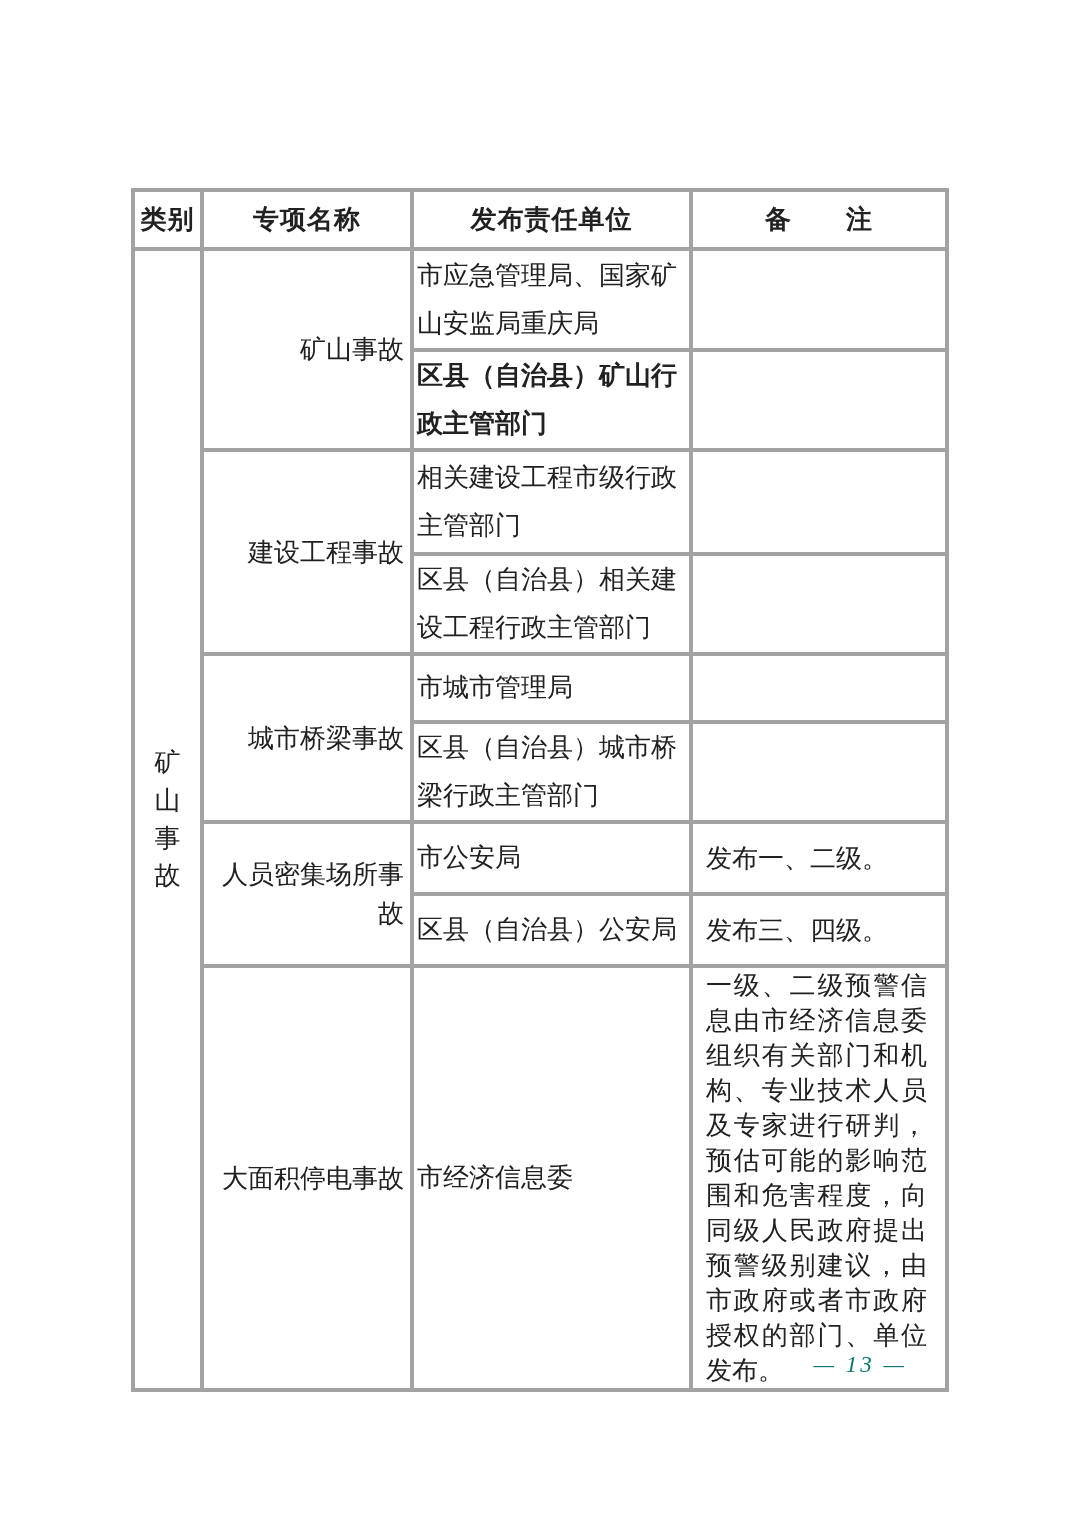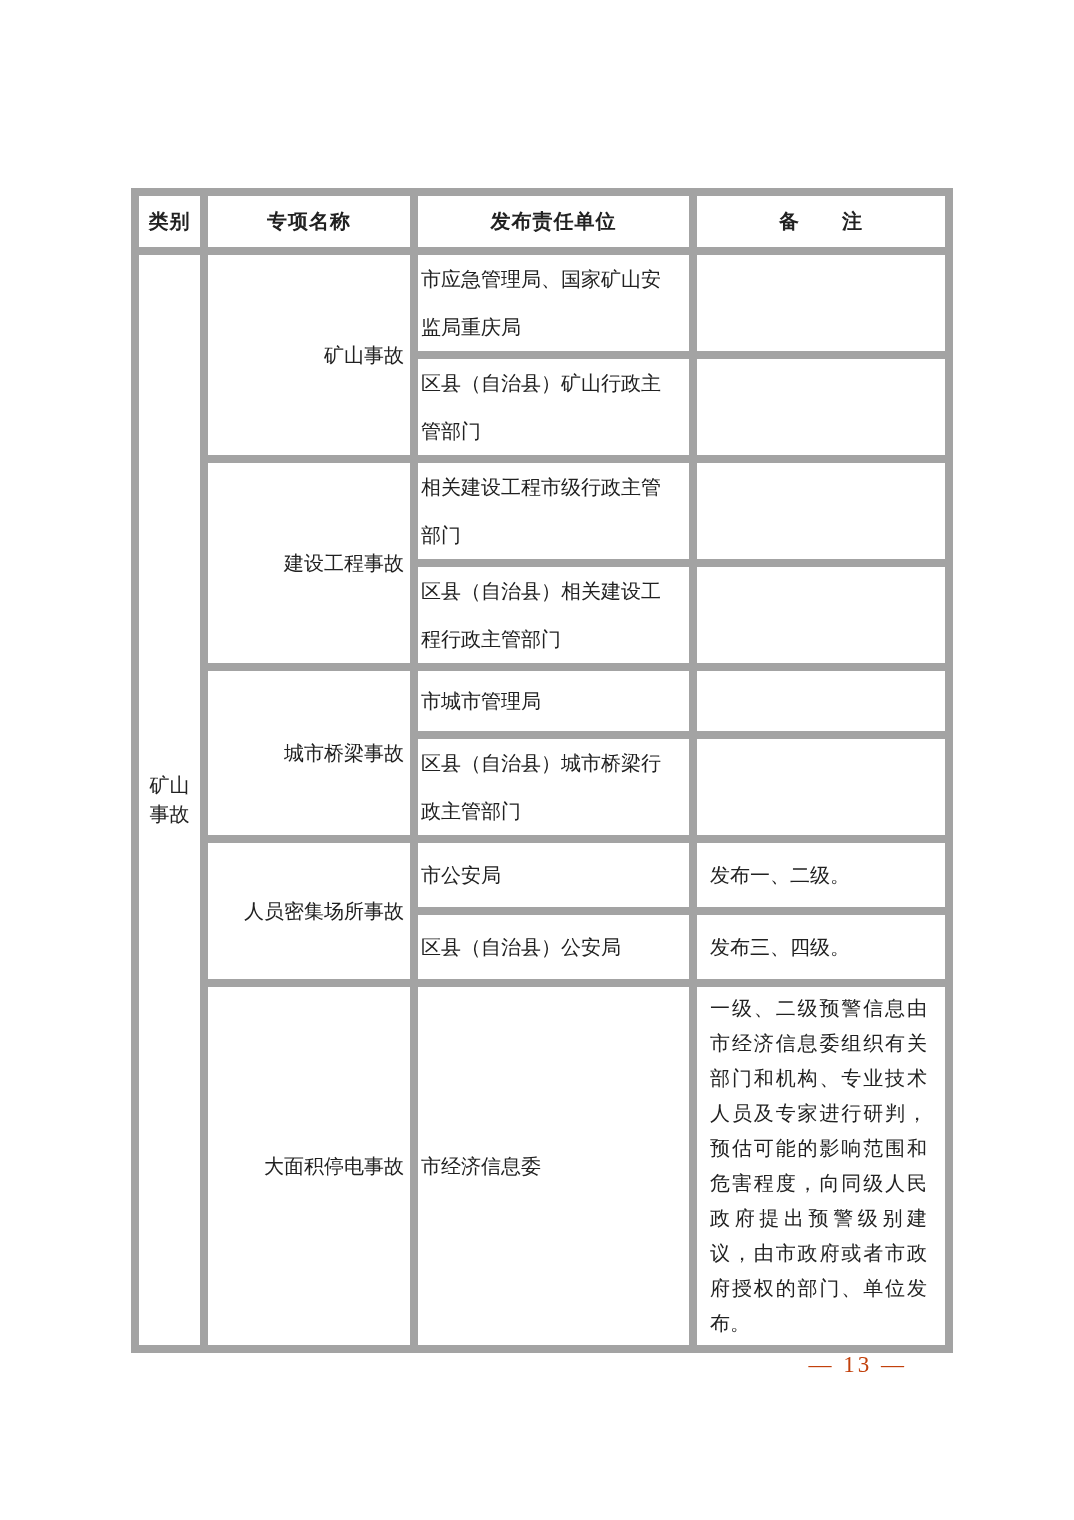--- a/index.html
+++ b/index.html
@@ -28,22 +28,22 @@
     border-collapse: collapse;
     table-layout: fixed;
   }
   .main-table col.c1 { width: 69px; }
   .main-table col.c2 { width: 210px; }
   .main-table col.c3 { width: 279px; }
   .main-table col.c4 { width: 256px; }
 
   .main-table th,
   .main-table td {
-    border: 8px solid #a3a3a3;
-    font-size: 20px;
+    border: 4px solid #a3a3a3;
+    font-size: 26px;
     padding: 0;
     vertical-align: middle;
     word-break: normal;
     overflow-wrap: break-word;
   }
   .main-table th {
     font-weight: bold;
     text-align: center;
     letter-spacing: 1px;
   }
@@ -66,37 +66,38 @@
   }
   td.note {
     text-align: justify;
     text-justify: inter-ideograph;
     padding-left: 13px;
     padding-right: 18px;
     line-height: 35px;
   }
   tr.h-head { height: 59px; }
   tr.h1 { height: 101px; }
-  tr.h2 { height: 100px; }
+  tr.h2 { height: 100px; font-weight: bold; }
   tr.h3 { height: 104px; }
   tr.h4 { height: 100px; }
   tr.h5 { height: 68px; }
   tr.h6 { height: 98px; }
   tr.h7 { height: 72px; }
   tr.h8 { height: 72px; }
   tr.h9 { height: 366px; }
 
   .page-number {
     position: absolute;
     top: 1352px;
     right: 167px;
     font-size: 23px;
     letter-spacing: 3px;
-    color: #c2410c;
+    color: #0f766e;
     white-space: nowrap;
+    font-style: italic;
   }
 </style>
 </head>
 <body>
 
 <div class="page">
 
   <table class="main-table">
     <colgroup>
       <col class="c1">

